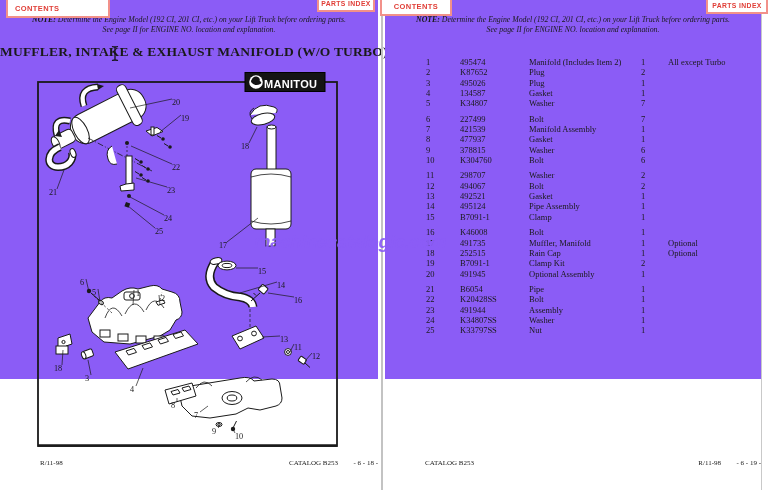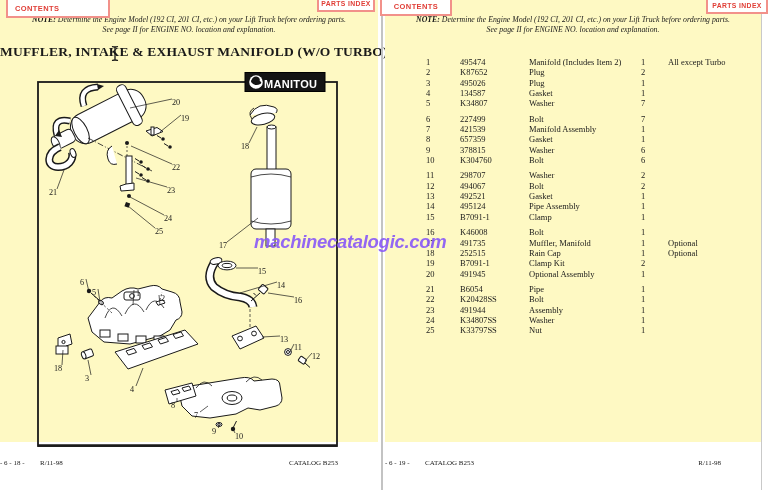--- a/index.html
+++ b/index.html
@@ -1,20 +1,20 @@
 <!DOCTYPE html>
 <html><head>
 <meta charset="utf-8">
 <style>
   html,body{margin:0;padding:0}
   body{
     width:768px;height:490px;position:relative;overflow:hidden;
     background:#ffffff;font-family:"Liberation Serif",serif;color:#1a1a1a;
   }
-  .page{position:absolute;top:0;height:442px;background:#fef9c3}
+  .page{position:absolute;top:0;height:379px;background:#8b5cf6}
   #page-left{left:0;width:378px}
   #page-right{left:385px;width:376px}
   .page-divider{position:absolute;top:0;left:381px;width:2px;height:490px;background:#c3c3c3}
   .page-edge-right{position:absolute;top:0;left:761px;width:1px;height:490px;background:#c9c9c9}
 
   
   .navbtn{
     position:absolute;background:#fff;border:2px solid #F2918A;
     color:#E03E36;font-family:"Liberation Sans",sans-serif;font-weight:bold;
     font-size:7.5px;letter-spacing:.4px;display:flex;align-items:flex-end;
@@ -31,21 +31,21 @@
   }
   .note b{font-weight:bold}
 
   .page-title{
     position:absolute;top:44px;left:0;width:100%;text-align:center;
     font-weight:bold;font-size:13.5px;letter-spacing:.2px;white-space:nowrap;
   }
 
   .footer{position:absolute;top:459px;left:0;width:100%;font-size:7px}
   .footer .f-left{position:absolute;left:40px}
-  .footer .f-center{position:absolute;left:0;width:100%;text-align:left}
+  .footer .f-center{position:absolute;left:0;width:100%;text-align:right}
   .footer .f-right{position:absolute;right:40px}
 
   
   #table-head{
     position:absolute;left:41px;top:40px;width:311px;height:11px;
     border-bottom:1.2px solid #1a1a1a;font-weight:bold;font-size:8.5px;white-space:nowrap;
   }
   #table-body{position:absolute;left:41px;top:57px;width:316px;font-size:8.5px}
   .tgroup{margin-bottom:5px}
   .trow{position:relative;height:10.35px;white-space:nowrap}
@@ -346,21 +346,21 @@
         </div>
         <div class="trow">
           <span class="c0">7</span>
           <span class="c1">421539</span>
           <span class="c2">Manifold Assembly</span>
           <span class="c3">1</span>
           <span class="c4"></span>
         </div>
         <div class="trow">
           <span class="c0">8</span>
-          <span class="c1">657359</span>
+          <span class="c1">477937</span>
           <span class="c2">Gasket</span>
           <span class="c3">1</span>
           <span class="c4"></span>
         </div>
         <div class="trow">
           <span class="c0">9</span>
           <span class="c1">378815</span>
           <span class="c2">Washer</span>
           <span class="c3">6</span>
           <span class="c4"></span>

